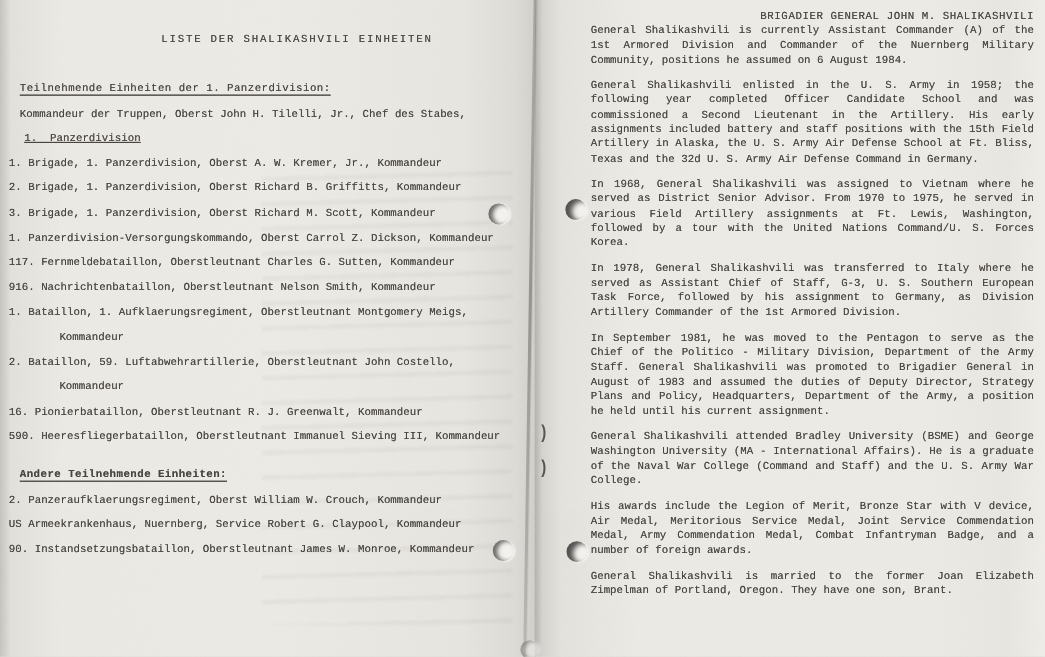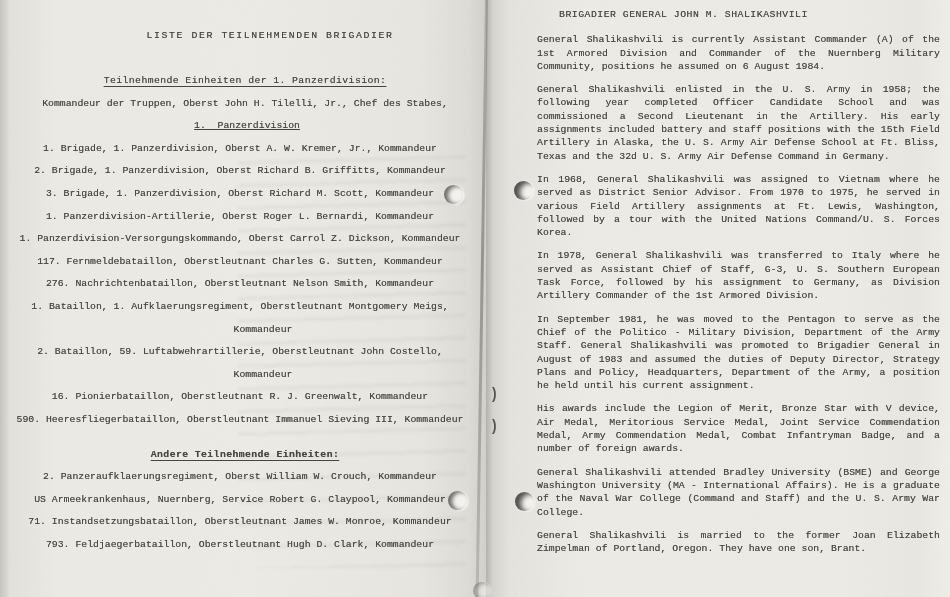--- a/index.html
+++ b/index.html
@@ -26,31 +26,31 @@
   }
 
   
   .ink{color:#45423d;text-shadow:0 0 .6px rgba(69,66,61,.65);}
 
   
   .lp-content{position:absolute;left:8px;top:30px;width:464px;font-size:9.8px;}
   .lp-title{text-align:center;padding-left:60px;letter-spacing:1.6px;white-space:pre;}
   .lp-heading{
     margin-top:29px;line-height:22.6px;padding-left:10px;letter-spacing:.4px;
-    text-decoration:underline;text-underline-offset:3px;white-space:pre;text-align:center;
+    text-decoration:underline;text-underline-offset:3px;white-space:pre;
   }
   .lp-heading.second{margin-top:12px;font-weight:bold;}
-  .tline{line-height:22.6px;white-space:pre;text-align:center;}
+  .tline{line-height:22.6px;white-space:pre;}
   .pl1{padding-left:10px;}
   .pl2{padding-left:14px;text-decoration:underline;}
   .plc{padding-left:3px;margin-left:43px;}
 
   
   .rp-content{position:absolute;left:537px;top:8px;width:403px;font-size:9.8px;line-height:13.3px;}
-  .rp-title{text-align:left;padding-left:22px;letter-spacing:.5px;margin-bottom:12px;white-space:pre;}
+  .rp-title{text-align:right;padding-left:22px;letter-spacing:.5px;white-space:pre;}
   .rp-content p{margin:0 0 10px 0;text-align:justify;}
   .rp-content p:last-child{margin-bottom:0;}
 
   
   .hole{
     position:absolute;width:19px;height:19px;border-radius:50%;
     background:radial-gradient(circle at 62% 48%,#f4f3f0 0 40%,#e8e6e2 62%,#dbd9d5 100%);
     box-shadow:inset 4px 1px 4px rgba(58,56,52,.7), 1.5px .5px 2px rgba(255,255,255,.85);
   }
   .hole.dark{box-shadow:inset 6px 2px 5px rgba(45,43,40,.8), 1.5px .5px 2px rgba(255,255,255,.7);}
@@ -75,59 +75,57 @@
   .grain{position:absolute;inset:0;opacity:.05;pointer-events:none;}
 </style>
 </head>
 <body>
 
 <div class="scan">
 
   <div class="page-left">
     <div class="bleed-l"></div>
     <div class="lp-content ink">
-      <div class="lp-title">LISTE DER TEILNEHMENDEN BRIGADIER</div>
+      <div class="lp-title">LISTE DER SHALIKASHVILI EINHEITEN</div>
 
       <div class="lp-heading">Teilnehmende Einheiten der 1. Panzerdivision:</div>
       <div class="tline pl1">Kommandeur der Truppen, Oberst John H. Tilelli, Jr., Chef des Stabes,</div>
       <div class="tline pl2">1.  Panzerdivision</div>
       <div class="tline">1. Brigade, 1. Panzerdivision, Oberst A. W. Kremer, Jr., Kommandeur</div>
       <div class="tline">2. Brigade, 1. Panzerdivision, Oberst Richard B. Griffitts, Kommandeur</div>
       <div class="tline">3. Brigade, 1. Panzerdivision, Oberst Richard M. Scott, Kommandeur</div>
-      <div class="tline">1. Panzerdivision-Artillerie, Oberst Roger L. Bernardi, Kommandeur</div>
       <div class="tline">1. Panzerdivision-Versorgungskommando, Oberst Carrol Z. Dickson, Kommandeur</div>
       <div class="tline">117. Fernmeldebataillon, Oberstleutnant Charles G. Sutten, Kommandeur</div>
-      <div class="tline">276. Nachrichtenbataillon, Oberstleutnant Nelson Smith, Kommandeur</div>
+      <div class="tline">916. Nachrichtenbataillon, Oberstleutnant Nelson Smith, Kommandeur</div>
       <div class="tline">1. Bataillon, 1. Aufklaerungsregiment, Oberstleutnant Montgomery Meigs,</div>
       <div class="tline plc">Kommandeur</div>
       <div class="tline">2. Bataillon, 59. Luftabwehrartillerie, Oberstleutnant John Costello,</div>
       <div class="tline plc">Kommandeur</div>
       <div class="tline">16. Pionierbataillon, Oberstleutnant R. J. Greenwalt, Kommandeur</div>
       <div class="tline">590. Heeresfliegerbataillon, Oberstleutnant Immanuel Sieving III, Kommandeur</div>
 
       <div class="lp-heading second">Andere Teilnehmende Einheiten:</div>
       <div class="tline">2. Panzeraufklaerungsregiment, Oberst William W. Crouch, Kommandeur</div>
       <div class="tline">US Armeekrankenhaus, Nuernberg, Service Robert G. Claypool, Kommandeur</div>
-      <div class="tline">71. Instandsetzungsbataillon, Oberstleutnant James W. Monroe, Kommandeur</div>
-      <div class="tline">793. Feldjaegerbataillon, Oberstleutnant Hugh D. Clark, Kommandeur</div>
+      <div class="tline">90. Instandsetzungsbataillon, Oberstleutnant James W. Monroe, Kommandeur</div>
     </div>
   </div>
 
   <div class="page-right">
     
   </div>
   <div class="rp-content ink">
     <div class="rp-title">BRIGADIER GENERAL JOHN M. SHALIKASHVILI</div>
     <p>General Shalikashvili is currently Assistant Commander (A) of the 1st Armored Division and Commander of the Nuernberg Military Community, positions he assumed on 6 August 1984.</p>
     <p>General Shalikashvili enlisted in the U. S. Army in 1958; the following year completed Officer Candidate School and was commissioned a Second Lieutenant in the Artillery. His early assignments included battery and staff positions with the 15th Field Artillery in Alaska, the U. S. Army Air Defense School at Ft. Bliss, Texas and the 32d U. S. Army Air Defense Command in Germany.</p>
     <p>In 1968, General Shalikashvili was assigned to Vietnam where he served as District Senior Advisor. From 1970 to 1975, he served in various Field Artillery assignments at Ft. Lewis, Washington, followed by a tour with the United Nations Command/U. S. Forces Korea.</p>
     <p>In 1978, General Shalikashvili was transferred to Italy where he served as Assistant Chief of Staff, G-3, U. S. Southern European Task Force, followed by his assignment to Germany, as Division Artillery Commander of the 1st Armored Division.</p>
     <p>In September 1981, he was moved to the Pentagon to serve as the Chief of the Politico - Military Division, Department of the Army Staff. General Shalikashvili was promoted to Brigadier General in August of 1983 and assumed the duties of Deputy Director, Strategy Plans and Policy, Headquarters, Department of the Army, a position he held until his current assignment.</p>
+    <p>General Shalikashvili attended Bradley University (BSME) and George Washington University (MA - International Affairs). He is a graduate of the Naval War College (Command and Staff) and the U. S. Army War College.</p>
     <p>His awards include the Legion of Merit, Bronze Star with V device, Air Medal, Meritorious Service Medal, Joint Service Commendation Medal, Army Commendation Medal, Combat Infantryman Badge, and a number of foreign awards.</p>
-    <p>General Shalikashvili attended Bradley University (BSME) and George Washington University (MA - International Affairs). He is a graduate of the Naval War College (Command and Staff) and the U. S. Army War College.</p>
     <p>General Shalikashvili is married to the former Joan Elizabeth Zimpelman of Portland, Oregon. They have one son, Brant.</p>
   </div>
 
   <div class="seam"></div>
   <div class="hole h-a"></div>
   <div class="hole h-b"></div>
   <div class="hole dark h-c"></div>
   <div class="hole dark h-d"></div>
   <div class="hole h-e"></div>
   <div class="bmark bm-1">)</div>

